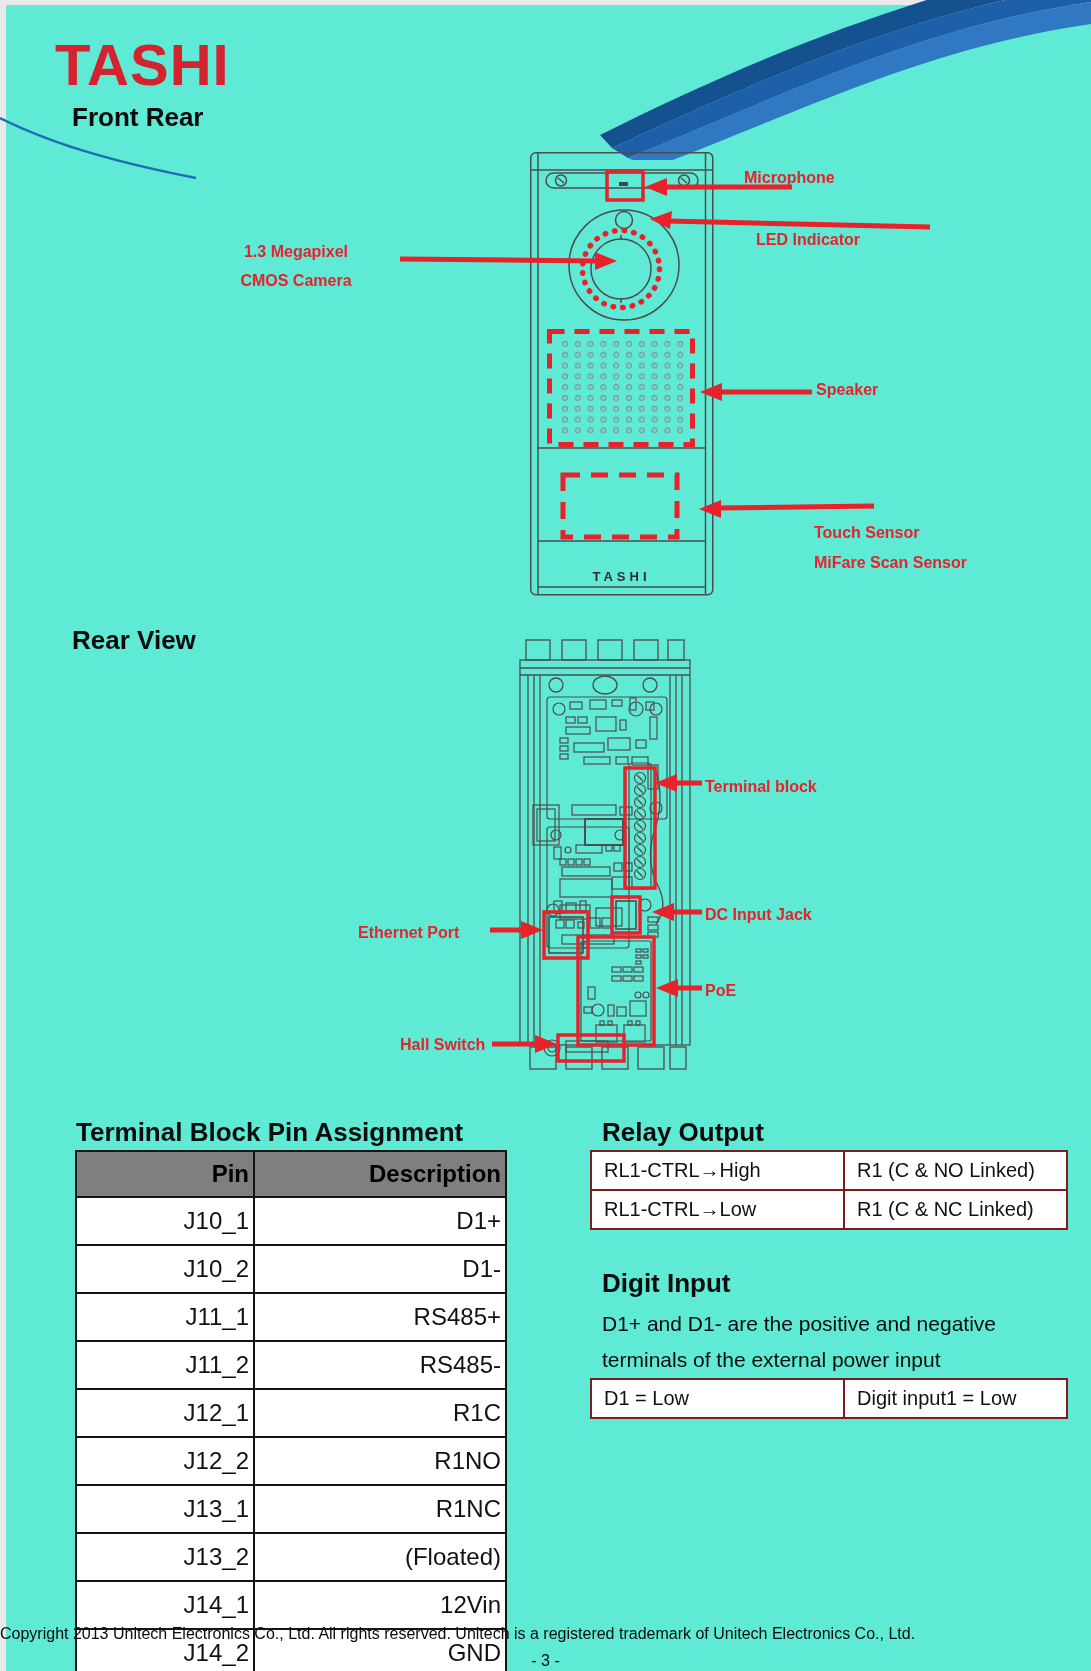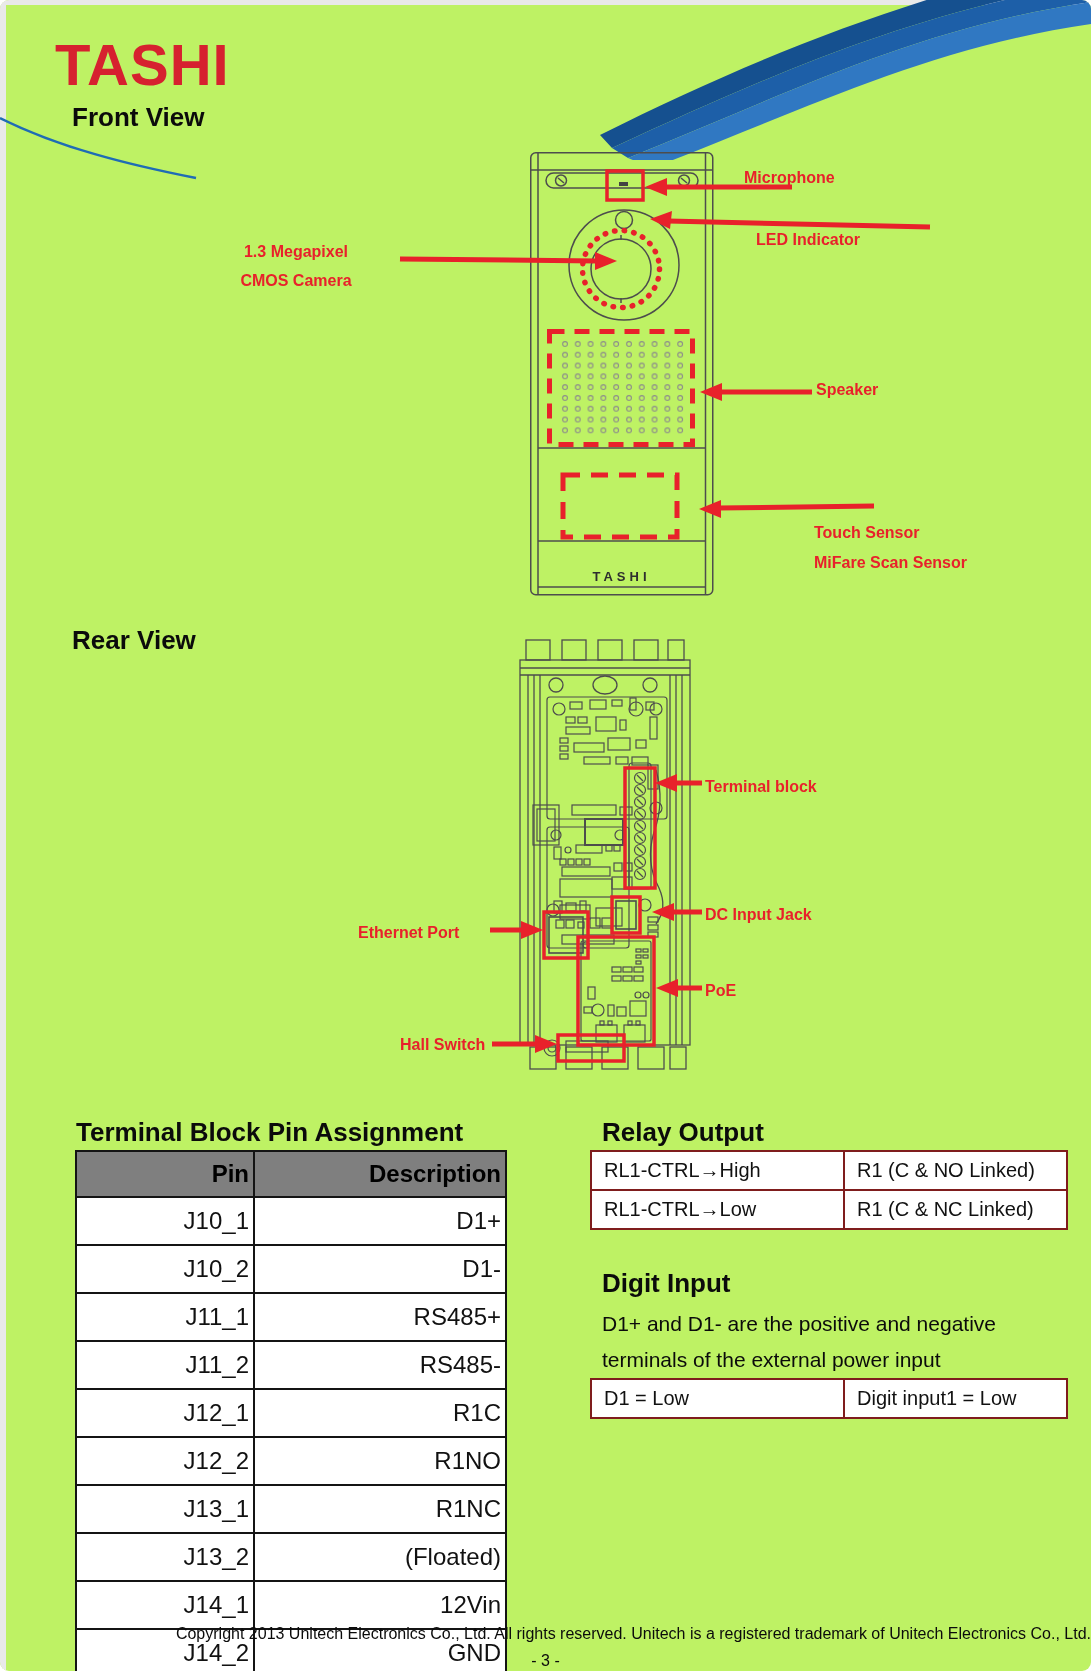--- a/index.html
+++ b/index.html
@@ -1,18 +1,18 @@
 <!DOCTYPE html>
 <html><head>
 <meta charset="utf-8">
 <style>
   html,body { margin:0; padding:0; background:#ffffff; }
   .page {
     position:relative; width:1091px; height:1671px; overflow:hidden;
-    background:#bef264; font-family:"Liberation Sans","DejaVu Sans",sans-serif; color:#111;border-radius:9px;
+    background:#5eead4; font-family:"Liberation Sans","DejaVu Sans",sans-serif; color:#111;
   }
   .edge { position:absolute; background:#e9e9e9; z-index:1; }
   .edge-left { left:0; top:0; width:6px; height:1671px; }
   .edge-top { left:0; top:0; width:1091px; height:5px; }
   svg { position:absolute; }
   .logo {
     position:absolute; left:55px; top:36px; z-index:3;
     font-size:58px; font-weight:bold; letter-spacing:1px; color:#d6212f; line-height:1;
   }
   .section-title {
@@ -38,21 +38,21 @@
   .digit-table { top:1378px; }
   .kv-table td {
     border:2px solid #7f1d1d; font-size:20px; text-align:left; height:37px; padding:0 0 0 12px;
   }
   .para {
     position:absolute; left:602px; top:1306px; width:480px; z-index:4;
     font-size:21px; line-height:36px; color:#0b0b0b;
   }
   .footer-copyright {
     position:absolute; left:0; top:1625px; width:1091px; z-index:4;
-    text-align:right; font-size:16px; color:#0b0b0b;
+    text-align:left; font-size:16px; color:#0b0b0b;
   }
   .footer-page {
     position:absolute; left:0; top:1652px; width:1091px; z-index:4;
     text-align:center; font-size:16px; color:#0b0b0b;
   }
 </style>
 </head>
 <body>
 
 <div class="page">
@@ -64,21 +64,21 @@
     <path d="M600,135 C760,55 900,0 1091,-45 L1091,-18 C905,15 770,75 612,148 Z" fill="#15508f"></path>
     <path d="M612,148 C770,75 905,15 1091,-18 L1091,2 C915,28 785,95 628,158 Z" fill="#1d5fa8"></path>
     <path d="M628,158 C785,95 915,28 1091,2 L1091,24 C925,48 800,112 652,168 Z" fill="#3078c2"></path>
   </svg>
 
   <svg style="left:0;top:110px;z-index:2;" width="210" height="80" viewBox="0 0 210 80">
     <path d="M0,8 C60,38 130,55 196,68" fill="none" stroke="#1f6cb5" stroke-width="2.5"></path>
   </svg>
 
   <div class="logo">TASHI</div>
-  <div class="section-title" style="left:72px;top:102px;">Front View</div>
+  <div class="section-title" style="left:72px;top:102px;">Front Rear</div>
   <div class="section-title" style="left:72px;top:625px;">Rear View</div>
 
   <svg style="left:0;top:140px;z-index:3;" width="1091" height="465" viewBox="0 0 1091 465">
     <defs>
       <pattern id="spk" x="559" y="199" width="12.8" height="10.8" patternUnits="userSpaceOnUse">
         <circle cx="6" cy="5" r="2.4" fill="none" stroke="#8b8b8b" stroke-width="1.1"></circle>
       </pattern>
     </defs>
     <g fill="none" stroke="#4d4d4d" stroke-width="1.5">
       <rect x="530.75" y="12.75" width="182" height="442" rx="5"></rect>

